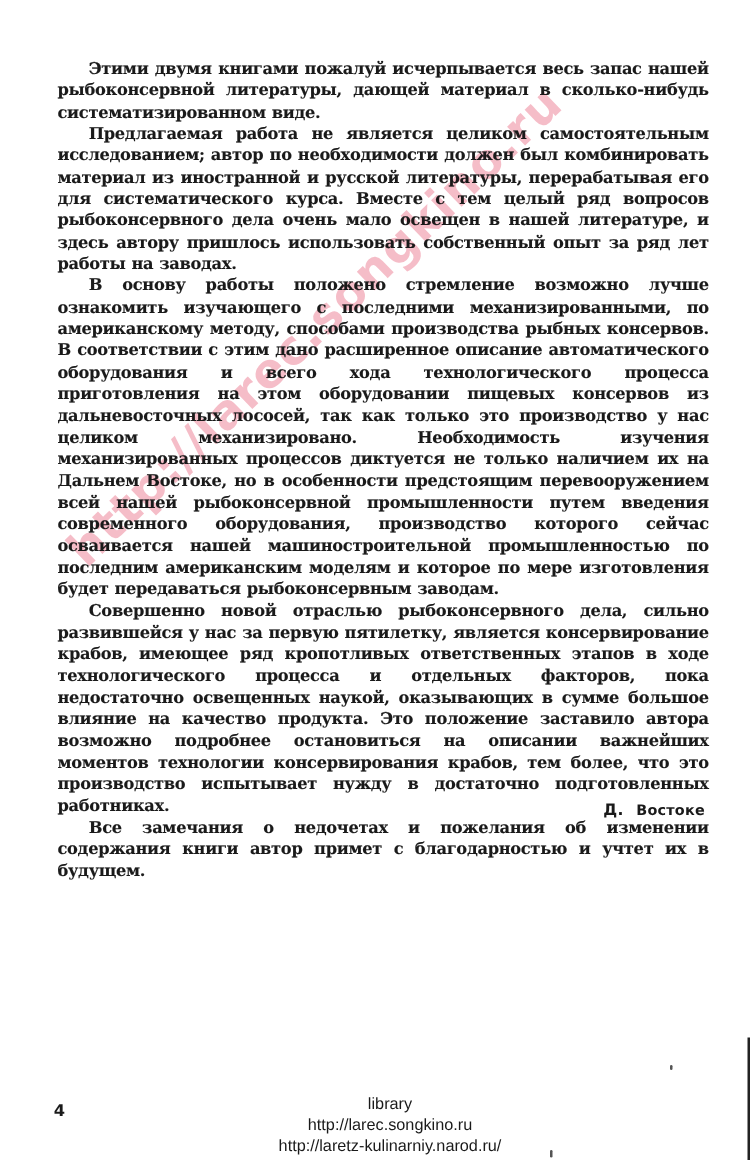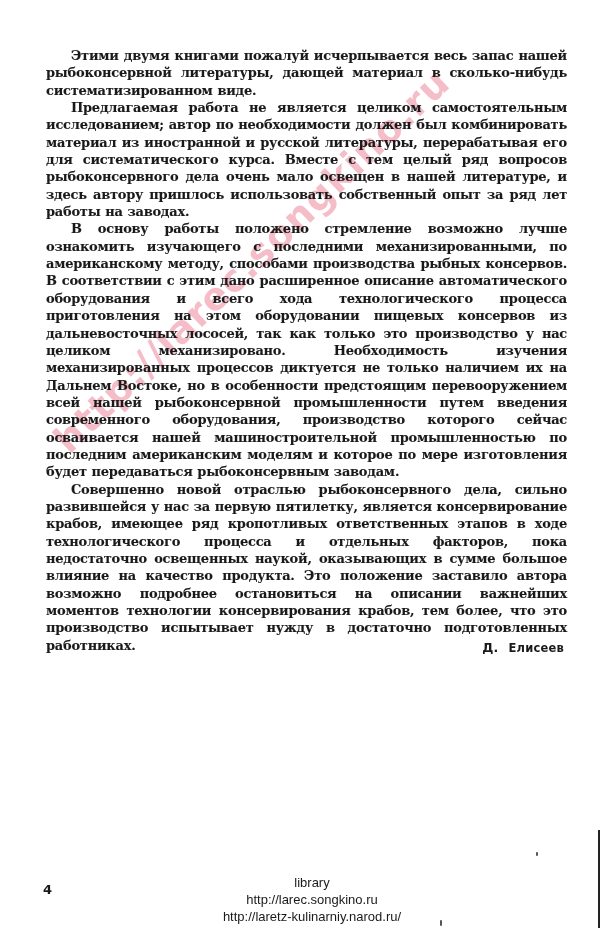--- a/index.html
+++ b/index.html
@@ -107,24 +107,25 @@
 
 <div class="page">
 
   <div class="watermark">http://larec.songkino.ru</div>
 
   <div class="body-text">
     <p class="para">Этими двумя книгами пожалуй исчерпывается весь запас нашей рыбоконсервной литературы, дающей материал в сколько-нибудь систематизированном виде.</p>
     <p class="para">Предлагаемая работа не является целиком самостоятельным исследованием; автор по необходимости должен был комбинировать материал из иностранной и русской литературы, перерабатывая его для систематического курса. Вместе с тем целый ряд вопросов рыбоконсервного дела очень мало освещен в нашей литературе, и здесь автору пришлось использовать собственный опыт за ряд лет работы на заводах.</p>
     <p class="para">В основу работы положено стремление возможно лучше ознакомить изучающего с последними механизированными, по американскому методу, способами производства рыбных консервов. В соответствии с этим дано расширенное описание автоматического оборудования и всего хода технологического процесса приготовления на этом оборудовании пищевых консервов из дальневосточных лососей, так как только это производство у нас целиком механизировано. Необходимость изучения механизированных процессов диктуется не только наличием их на Дальнем Востоке, но в особенности предстоящим перевооружением всей нашей рыбоконсервной промышленности путем введения современного оборудования, производство которого сейчас осваивается нашей машиностроительной промышленностью по последним американским моделям и которое по мере изготовления будет передаваться рыбоконсервным заводам.</p>
     <p class="para">Совершенно новой отраслью рыбоконсервного дела, сильно развившейся у нас за первую пятилетку, является консервирование крабов, имеющее ряд кропотливых ответственных этапов в ходе технологического процесса и отдельных факторов, пока недостаточно освещенных наукой, оказывающих в сумме большое влияние на качество продукта. Это положение заставило автора возможно подробнее остановиться на описании важнейших моментов технологии консервирования крабов, тем более, что это производство испытывает нужду в достаточно подготовленных работниках.</p>
+    <p class="para">Все замечания о недочетах и пожелания об изменении содержания книги автор примет с благодарностью и учтет их в будущем.</p>
   </div>
 
   <div class="signature">
-    <span class="initial">Д.</span><span>Елисеев</span>
+    <span class="initial">Д.</span><span>Востоке</span>
   </div>
 
   <div class="page-number">4</div>
 
   <div class="footer-links">
     <div>library</div>
     <div>http://larec.songkino.ru</div>
     <div>http://laretz-kulinarniy.narod.ru/</div>
   </div>
 

